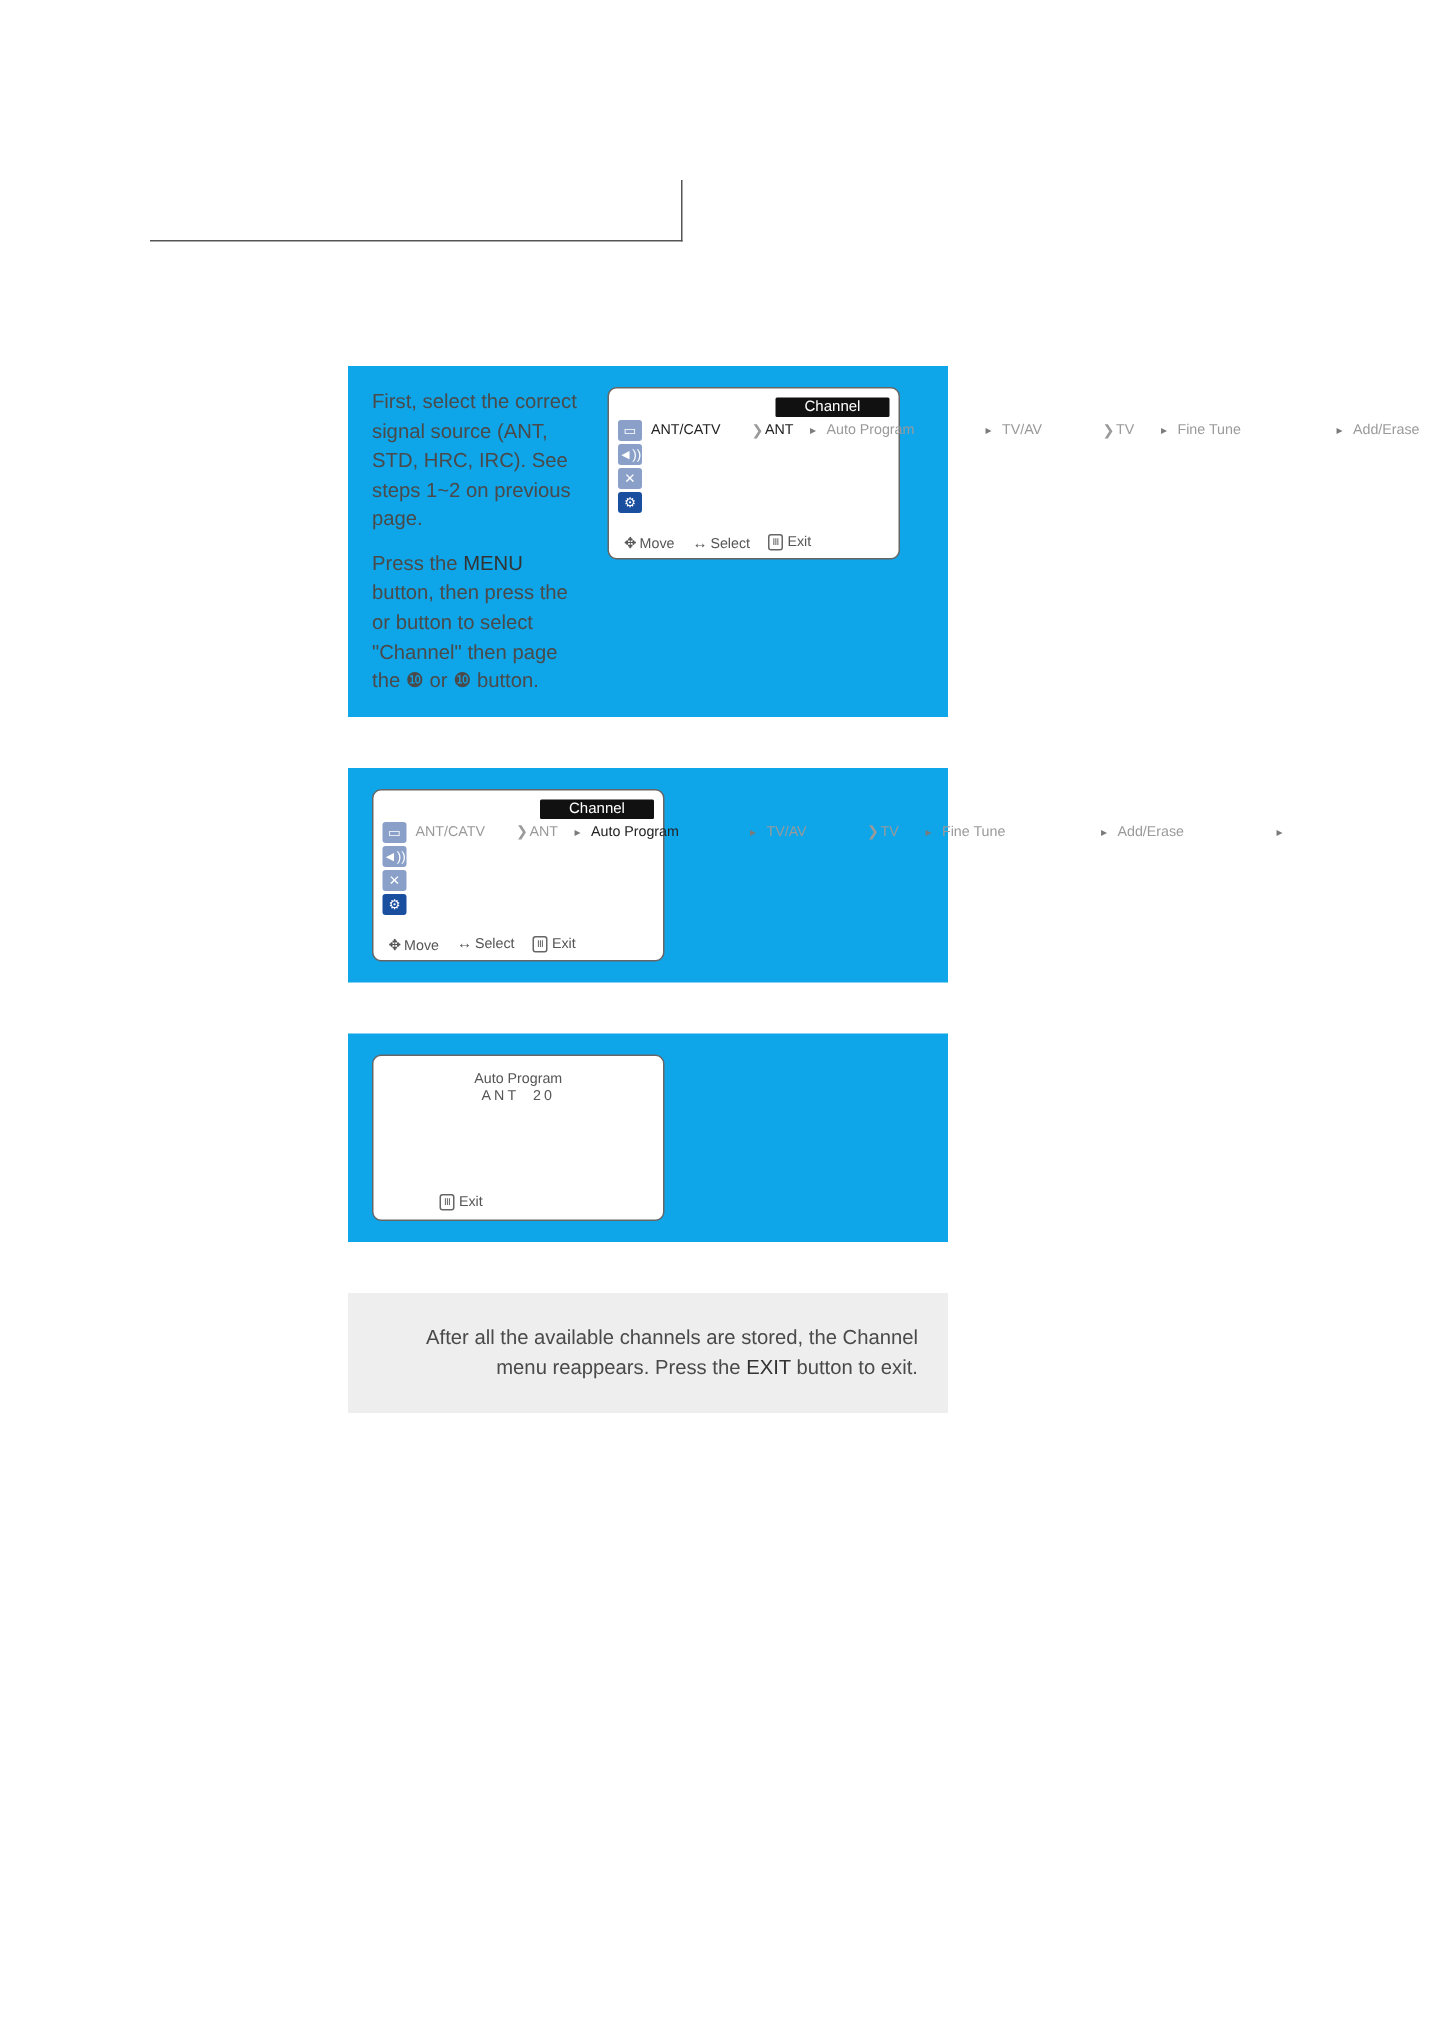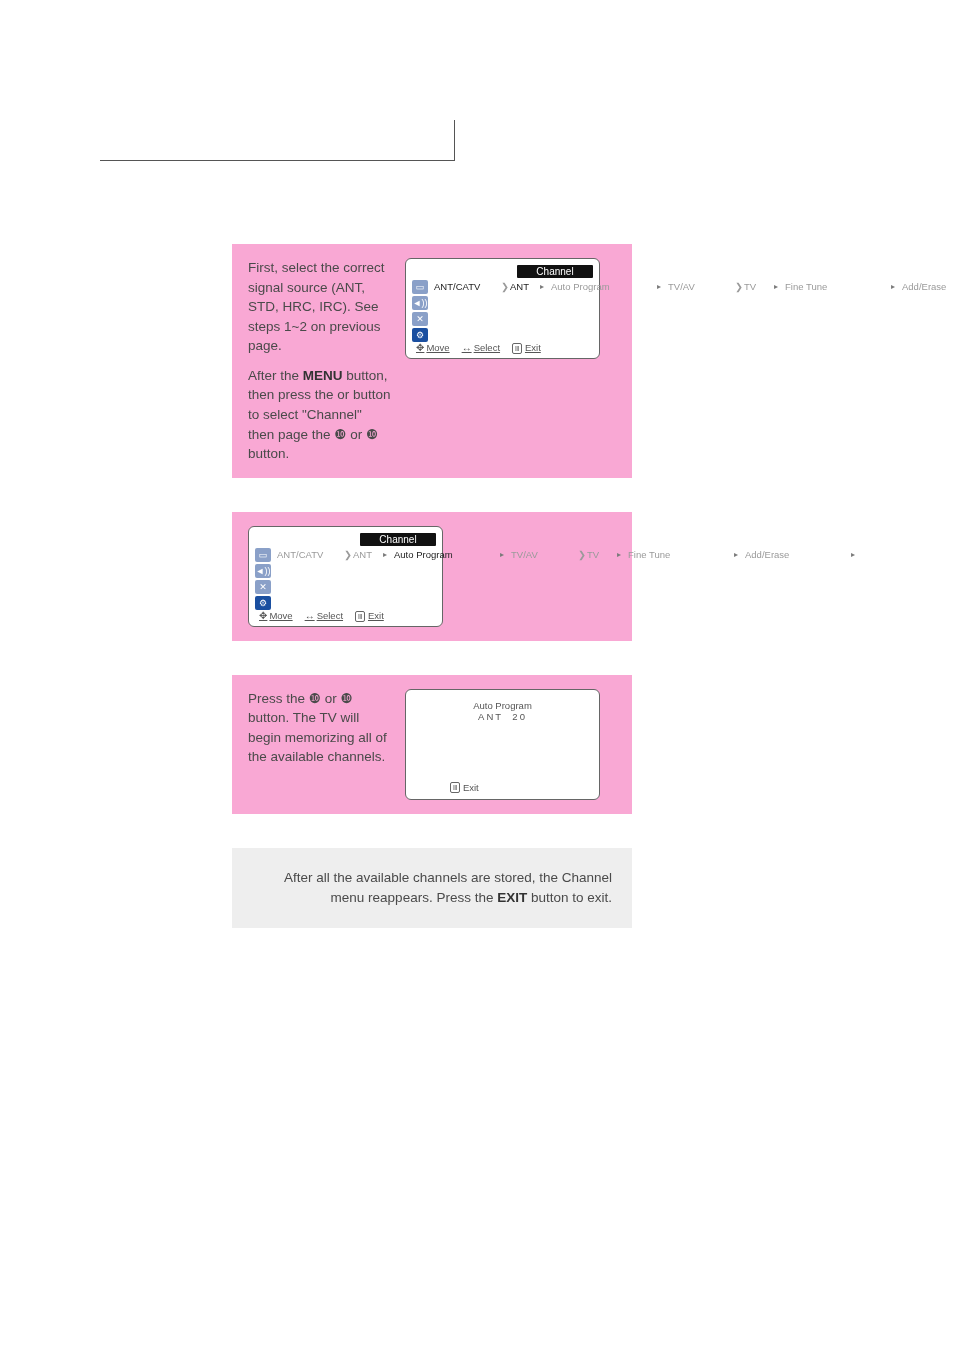--- a/index.html
+++ b/index.html
@@ -24,21 +24,21 @@
     border-right: 1.5px solid #555;
     border-bottom: 1.5px solid #555;
   }
   .content {
     position: absolute;
     left: 232px;
     top: 244px;
     width: 400px;
   }
   .step {
-    background: #f9a8d4;
+    background: #0ea5e9;
     margin-bottom: 34px;
     padding: 14px 16px 14px 16px;
     display: flex;
     gap: 14px;
     box-sizing: border-box;
   }
   .step .text {
     flex: 1 1 auto;
     font-size: 13.5px;
     line-height: 1.45;
@@ -117,28 +117,27 @@
     color: #9a9a9a;
   }
   .row .arrow2 {
     width: 10px;
     font-size: 8px;
     color: #7a7a7a;
   }
   .row.hl .lbl { color: #222; font-weight: 500; }
   .row.hl .val { color: #222; }
   .osd-footer {
-    margin-top: 0;
+    margin-top: 14px;
     display: flex;
     gap: 12px;
     align-items: center;
     font-size: 9.5px;
     color: #555;
     padding-left: 4px;
-    text-decoration: underline;
   }
   .osd-footer .sym { font-size: 10px; margin-right: 2px; }
   .exitico {
     display: inline-flex;
     align-items: center;
     justify-content: center;
     border: 1px solid #666;
     border-radius: 2px;
     font-size: 6.5px;
     padding: 0 2px;
@@ -178,36 +177,36 @@
     align-items: center;
   }
   
   .step4 {
     background: #eeeeee;
     padding: 20px 20px;
     font-size: 13.5px;
     line-height: 1.5;
     text-align: right;
   }
-  .bold { font-weight: bold; color: #333; }
+  .bold { font-weight: normal; color: #333; }
 </style>
 </head>
 <body>
 
 <div class="page">
 
   <div class="rulebox"></div>
 
   <div class="content">
 
     <div class="step">
       <div class="text">
         <p>First, select the correct signal source (ANT, STD, HRC, IRC). See steps 1~2 on previous page.</p>
         <p>
-          <span>After the </span><span class="bold">MENU</span><span> button, then press the     or     button to select "Channel" then page the ❿ or ❿ but­ton.</span>
+          <span>Press the </span><span class="bold">MENU</span><span> button, then press the     or     button to select "Channel" then page the ❿ or ❿ but­ton.</span>
         </p>
       </div>
       <div class="panel-wrap">
         <div class="osd">
           <div class="osd-headerbar">Channel</div>
           <div class="osd-body">
             <div class="iconcol">
               <div class="ic off">▭</div>
               <div class="ic off">◄))</div>
               <div class="ic off">✕</div>
@@ -302,23 +301,20 @@
           <div class="osd-footer">
             <span><span class="sym">✥</span><span>Move</span></span>
             <span><span class="sym">↔</span><span>Select</span></span>
             <span><span class="exitico">III</span><span>Exit</span></span>
           </div>
         </div>
       </div>
     </div>
 
     <div class="step">
-      <div class="text">
-        <p>Press the ❿ or ❿ button. The TV will begin memorizing all of the available channels.</p>
-      </div>
       <div class="panel-wrap">
         <div class="osd-auto">
           <div class="title">Auto Program</div>
           <div class="sub">
             <span>ANT</span>&nbsp;&nbsp;<span>20</span>
           </div>
           <div class="exitline">
             <span class="exitico">III</span>
               <span>Exit</span>
           </div>

